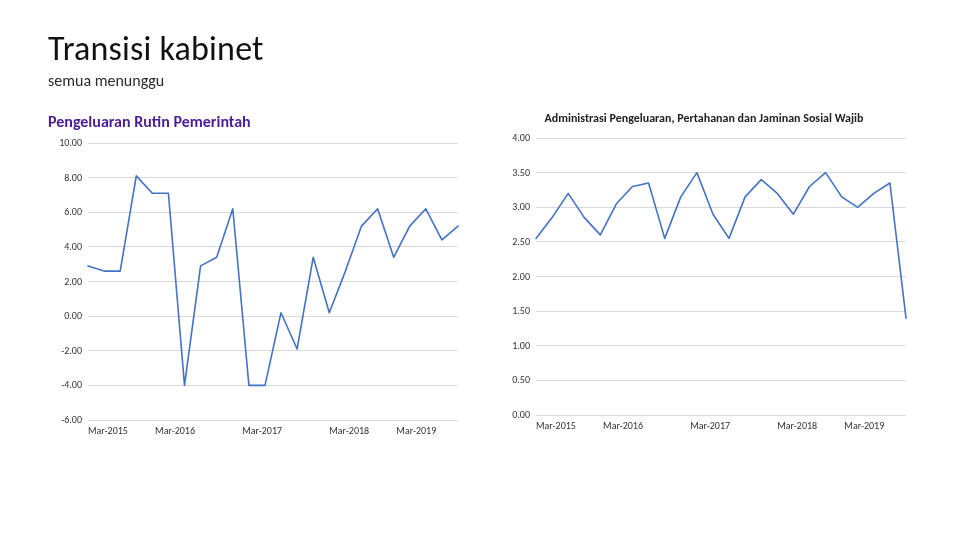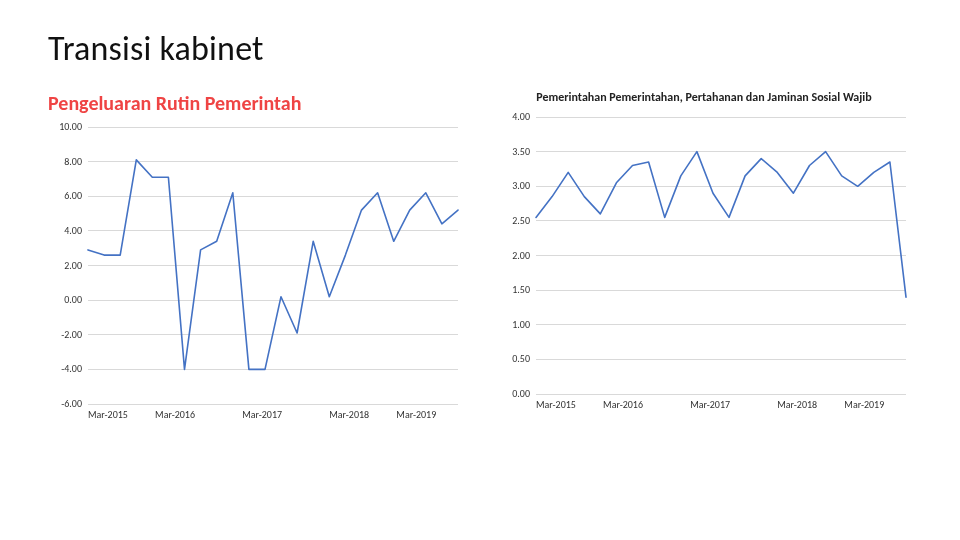--- a/index.html
+++ b/index.html
@@ -35,23 +35,23 @@
   .columns {
     display: flex;
     gap: 32px;
     margin-top: 22px;
   }
   .col {
     flex: 1 1 0;
     min-width: 0;
   }
   .section-title {
-    font-size: 20px;
+    font-size: 16px;
     font-weight: 600;
-    color: #ef4444;
+    color: #4c1d95;
     margin: 0 0 6px 0;
   }
   .chart-title {
     font-size: 12px;
     font-weight: 600;
     text-align: center;
     color: #222;
     margin: 0 0 6px 0;
     line-height: 1.15;
   }
@@ -72,20 +72,21 @@
     stroke-width: 1.6;
     stroke-linejoin: round;
     stroke-linecap: round;
   }
 </style>
 </head>
 <body>
 
 <div class="slide">
   <h1 class="title">Transisi kabinet</h1>
+  <div class="subtitle">semua menunggu</div>
 
   <div class="columns">
 
     <div class="col">
       <h2 class="section-title">Pengeluaran Rutin Pemerintah</h2>
       <div class="chart">
           <svg width="416" height="305" viewBox="0 0 416 305">
             <text x="34" y="286" text-anchor="end" font-size="10" fill="#333">-6.00</text>
             <text x="34" y="251.375" text-anchor="end" font-size="10" fill="#333">-4.00</text>
             <text x="34" y="216.75" text-anchor="end" font-size="10" fill="#333">-2.00</text>
@@ -110,21 +111,21 @@
             <text x="40" y="297" text-anchor="start" font-size="10" fill="#333">Mar-2015</text>
             <text x="127.05882352941177" y="297" text-anchor="middle" font-size="10" fill="#333">Mar-2016</text>
             <text x="214.11764705882354" y="297" text-anchor="middle" font-size="10" fill="#333">Mar-2017</text>
             <text x="301.1764705882353" y="297" text-anchor="middle" font-size="10" fill="#333">Mar-2018</text>
             <text x="388.2352941176471" y="297" text-anchor="end" font-size="10" fill="#333">Mar-2019</text>
           </svg>
         </div>
     </div>
 
     <div class="col">
-      <div class="chart-title">Pemerintahan Pemerintahan, Pertahanan dan Jaminan Sosial Wajib</div>
+      <div class="chart-title">Administrasi Pengeluaran, Pertahanan dan Jaminan Sosial Wajib</div>
       <div class="chart">
           <svg width="416" height="305" viewBox="0 0 416 305">
             <text x="34" y="286" text-anchor="end" font-size="10" fill="#333">0.00</text>
             <text x="34" y="251.375" text-anchor="end" font-size="10" fill="#333">0.50</text>
             <text x="34" y="216.75" text-anchor="end" font-size="10" fill="#333">1.00</text>
             <text x="34" y="182.125" text-anchor="end" font-size="10" fill="#333">1.50</text>
             <text x="34" y="147.5" text-anchor="end" font-size="10" fill="#333">2.00</text>
             <text x="34" y="112.875" text-anchor="end" font-size="10" fill="#333">2.50</text>
             <text x="34" y="78.25" text-anchor="end" font-size="10" fill="#333">3.00</text>
             <text x="34" y="43.625" text-anchor="end" font-size="10" fill="#333">3.50</text>

